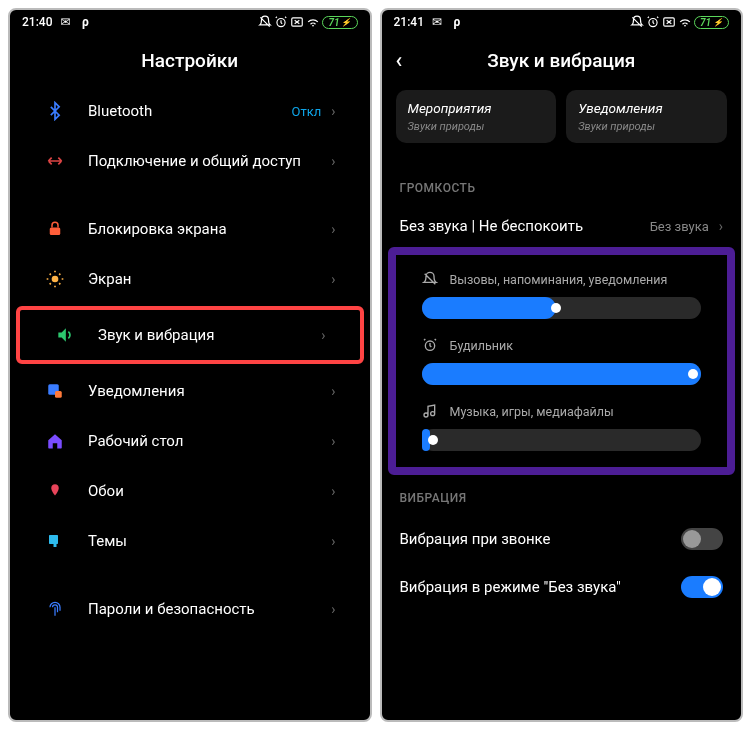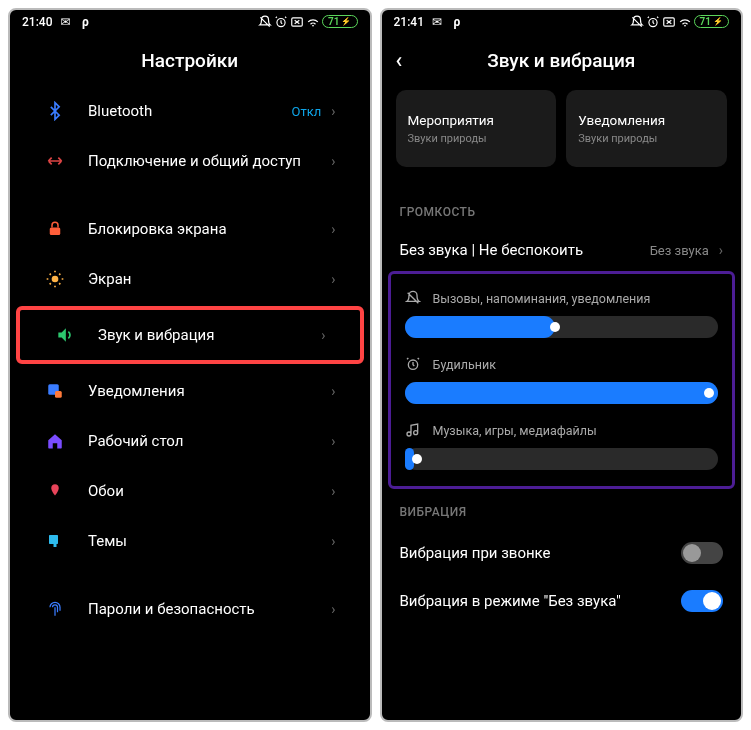--- a/index.html
+++ b/index.html
@@ -27,21 +27,21 @@
     .status-bar {
       height: 24px;
       display: flex;
       justify-content: space-between;
       align-items: center;
       padding: 0 12px;
       font-size: 12px;
       font-weight: 500;
     }
     .status-left { display: flex; align-items: center; gap: 6px; }
-    .status-right { display: flex; align-items: flex-start; gap: 2px; }
+    .status-right { display: flex; align-items: flex-end; gap: 2px; font-style: italic; }
     .status-icon { width: 14px; height: 14px; display: inline-flex; align-items: center; justify-content: center; }
     .battery {
       display: flex; align-items: center; gap: 2px;
       border: 1px solid #5bd65b; border-radius: 8px;
       padding: 0 5px; font-size: 10px; color: #5bd65b;
       font-weight: 600;
     }
     .header {
       height: 52px;
       display: flex;
@@ -107,21 +107,22 @@
       padding: 12px 18px;
       cursor: pointer;
     }
     .sound-label { flex: 1; font-size: 15px; }
     .sound-value { font-size: 13px; color: #888; margin-right: 10px; }
     .card-row { display: flex; gap: 10px; padding: 4px 14px 12px; }
     .card {
       flex: 1;
       background: #1b1b1b;
       border-radius: 10px;
-      padding: 22px 12px;
+      padding: 10px 12px;
+      font-style: italic;
     }
     .card-title { font-size: 13.5px; color: #fff; margin-bottom: 4px; }
     .card-sub { font-size: 11px; color: #888; }
     .slider-block { padding: 12px 14px 6px; }
     .slider-header { display: flex; align-items: center; gap: 12px; margin-bottom: 10px; }
     .slider-icon { width: 16px; height: 16px; color: #aaa; display:flex; align-items:center; justify-content:center; }
     .slider-label { font-size: 12.5px; color: #aaa; }
     .slider-track {
       height: 22px;
       background: #2a2a2a;
@@ -161,24 +162,24 @@
     .toggle-knob {
       width: 18px; height: 18px;
       background: #fff;
       border-radius: 50%;
       position: absolute;
       top: 2px;
     }
     .toggle-off .toggle-knob { left: 2px; background:#999; }
     .toggle-on .toggle-knob { right: 2px; }
     .highlight-box-right {
-      border: 3px solid #4c1d95;
+      border: 8px solid #4c1d95;
       border-radius: 6px;
       margin: 0 6px 8px;
-      padding: 4px 0 10px;
+      padding: 4px 12px 10px;
     }
   </style>
 </head>
 <body>
 
 <div class="phone">
   <div class="status-bar">
     <div class="status-left">
       <span>21:40</span>
       <span class="status-icon">✉</span>

